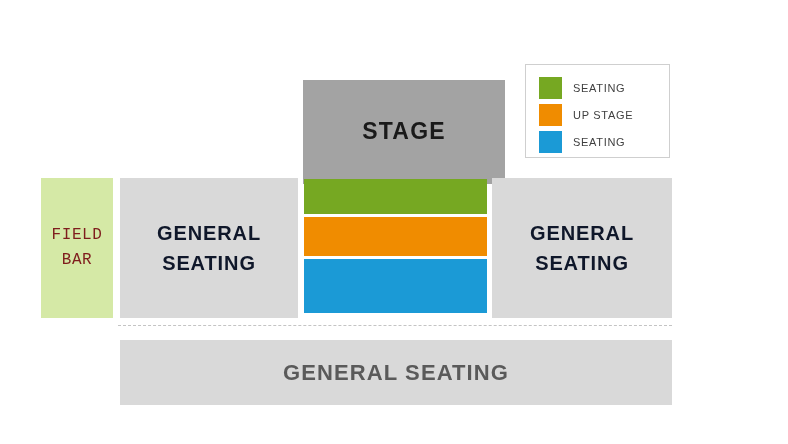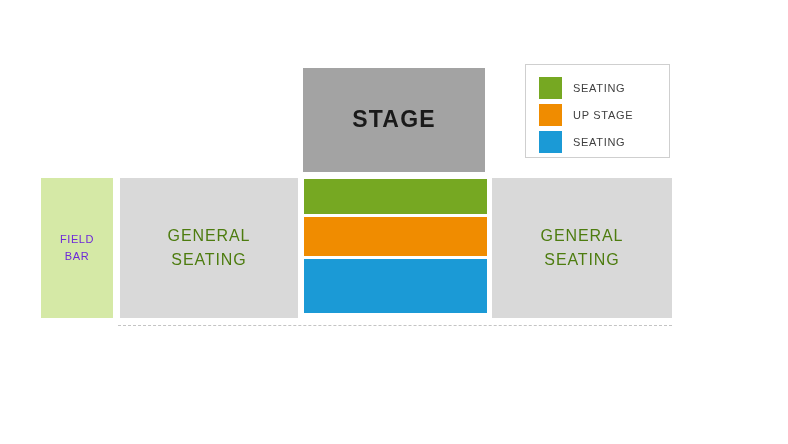--- a/index.html
+++ b/index.html
@@ -27,22 +27,22 @@
     box-sizing: border-box;
     display: flex;
     align-items: center;
     justify-content: center;
     text-align: center;
   }
 
   
   .stage {
     left: 303px;
-    top: 68px;
-    width: 182px;
+    top: 80px;
+    width: 202px;
     height: 104px;
     background: #a3a3a3;
   }
   .stage-label {
     font-size: 23px;
     font-weight: bold;
     letter-spacing: 1.2px;
     color: #1a1a1a;
     line-height: 1.1;
   }
@@ -80,46 +80,47 @@
 
   
   .field-bar {
     left: 41px;
     top: 178px;
     width: 72px;
     height: 140px;
     background: #d5e9a6;
   }
   .field-bar-label {
-    font-size: 11px;
+    font-size: 16px;
     letter-spacing: 0.6px;
-    color: #6d28d9;
+    color: #7f1d1d;
     line-height: 1.55;
+    font-family: Liberation Mono, monospace;
   }
 
   
   .gs-left {
     left: 120px;
     top: 178px;
     width: 178px;
     height: 140px;
     background: #d9d9d9;
   }
   .gs-right {
     left: 492px;
     top: 178px;
     width: 180px;
     height: 140px;
     background: #d9d9d9;
   }
   .gs-label {
-    font-size: 16px;
-    font-weight: normal;
+    font-size: 20px;
+    font-weight: bold;
     letter-spacing: 0.9px;
-    color: #4d7c0f;
+    color: #0f172a;
     line-height: 1.5;
   }
 
   
   .tier {
     left: 304px;
     width: 183px;
   }
   .tier-premium {
     top: 179px;
@@ -203,14 +204,17 @@
 
   <div class="block gs-right">
     <span class="gs-label">
       <span>GENERAL</span><br>
       <span>SEATING</span>
     </span>
   </div>
 
   <div class="divider"></div>
 
+  <div class="block gs-bottom">
+    <span class="gs-bottom-label">GENERAL SEATING</span>
+  </div>
 
 </div>
 
 </body></html>

